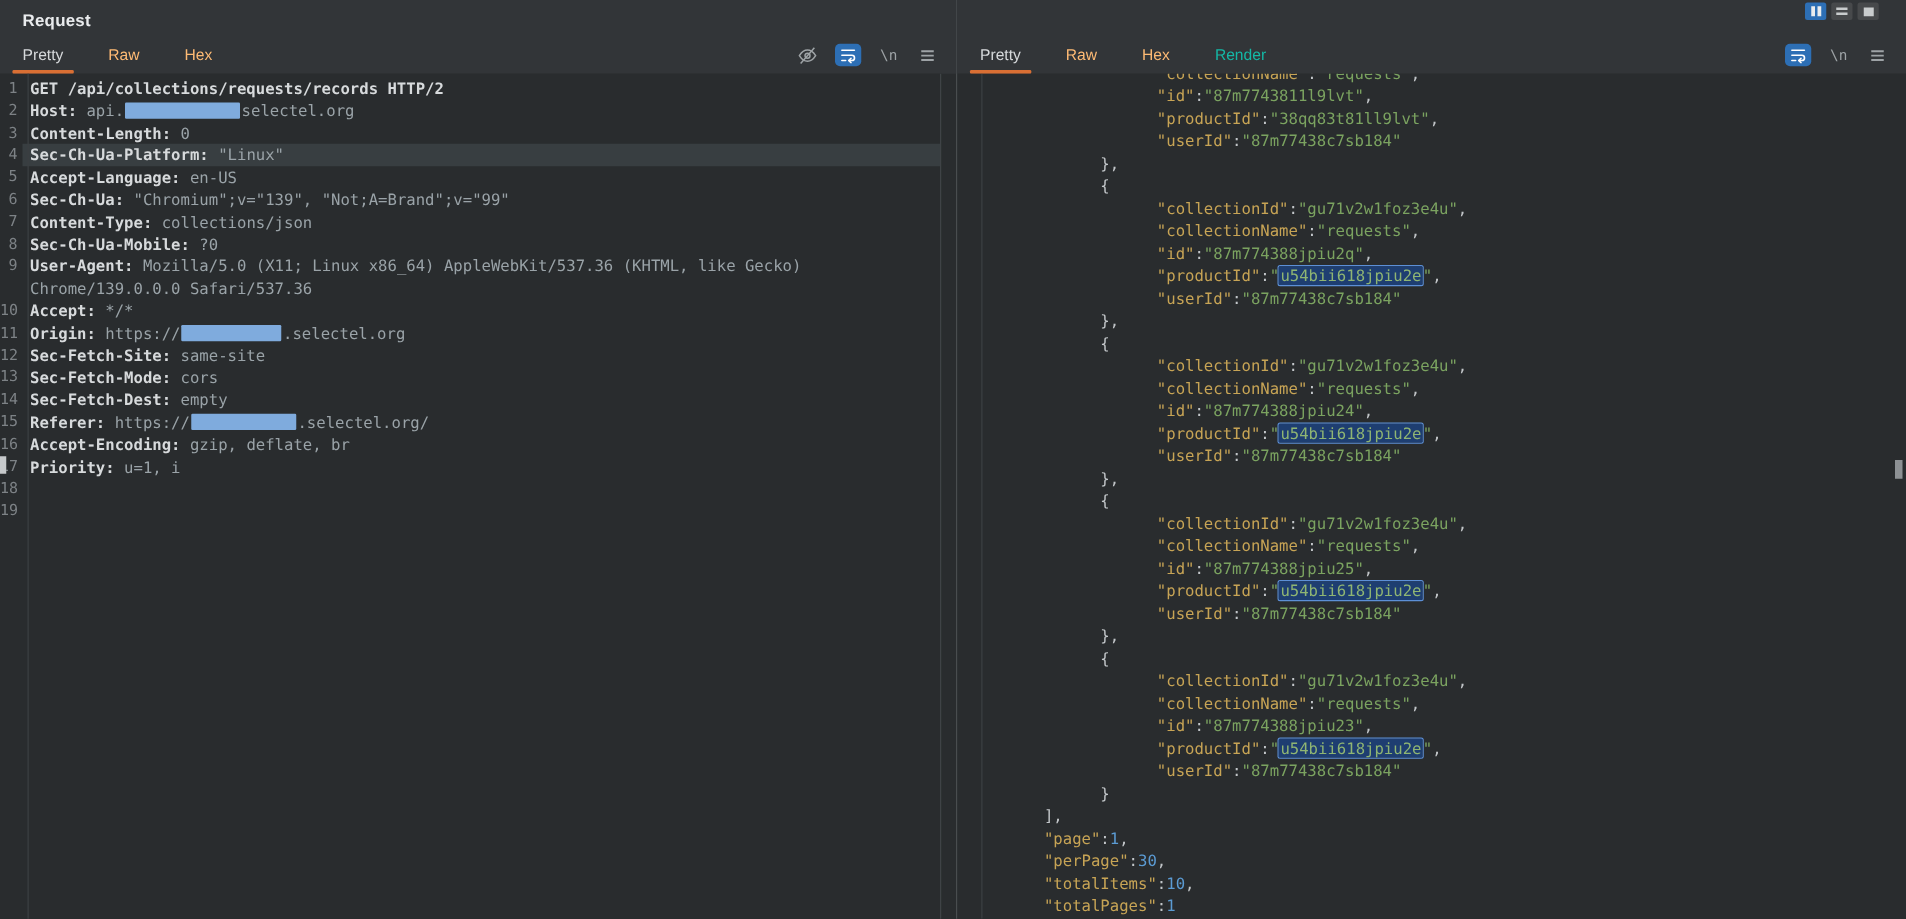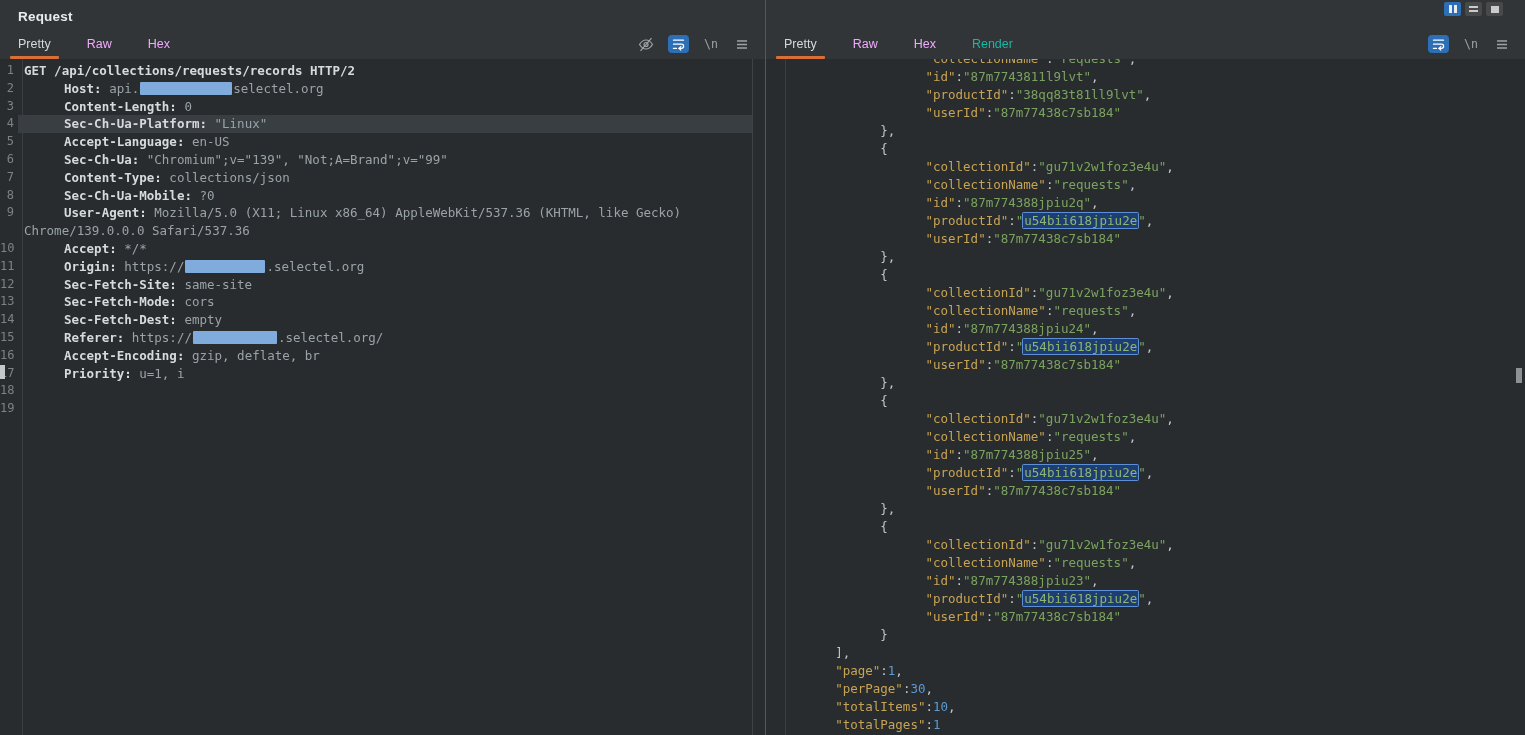--- a/index.html
+++ b/index.html
@@ -17,21 +17,21 @@
   .panel.request { width:766px; border-right:1px solid #54585b; }
   .panel.response { flex:1; }
 
   .phead { position:relative; height:59px; background:#323538; }
   .ptitle {
     padding:9px 0 0 18px; font-size:13.5px; font-weight:bold; color:#e9ebed;
     letter-spacing:.2px;
   }
   .tabs { position:absolute; left:10px; bottom:0; display:flex; gap:20px; }
   .tab {
-    padding:5px 8px 8px; font-size:12.5px; color:#f0abfc; position:relative;
+    padding:5px 8px 8px; font-size:12.5px; color:#fdba74; position:relative;
     cursor:default; white-space:nowrap;
   }
   .tab.active { color:#d6d9db; }
   .tab.active::after {
     content:""; position:absolute; left:0; right:0; bottom:0; height:3px;
     background:var(--accent, #d96f34); border-radius:1px;
   }
   .tab.disabled { color:#14b8a6; }
 
   .tools { position:absolute; right:14px; bottom:6px; display:flex; gap:13px; align-items:center; }
@@ -51,21 +51,21 @@
   .req-gutter-line { position:absolute; top:0; bottom:0; left:22px; width:1px; background:#3b3f42; }
   .rline { display:flex; height:17.8px; line-height:17.8px; }
   .rline .gut {
     flex:none; width:18px; padding-right:4px; text-align:right; color:#7d8286;
     font-size:12px;
   }
   .rline .code { flex:1; padding-left:6px; white-space:pre; overflow:hidden; }
   .rline.hl .code { background:#383e41; }
 
   .s-plain { color:#d7dadc; font-weight:bold; }
-  .s-name  { color:#d7dadc; font-weight:bold;margin-left:40px; }
+  .s-name  { color:#d7dadc; font-weight:bold; }
   .s-val   { color:#9aa3a8; }
   .s-redact{
     display:inline-block; height:13px; vertical-align:-2px; border-radius:1px;
     background:var(--redact, #7fabdd); margin:0 1px;
   }
 
   
   .res-editor { position:absolute; top:59px; left:0; right:0; bottom:0; overflow:hidden; background:#292c2e; }
   .res-gutter-line { position:absolute; top:0; bottom:0; left:19px; width:1px; background:#3b3f42; }
   .res-lines {

